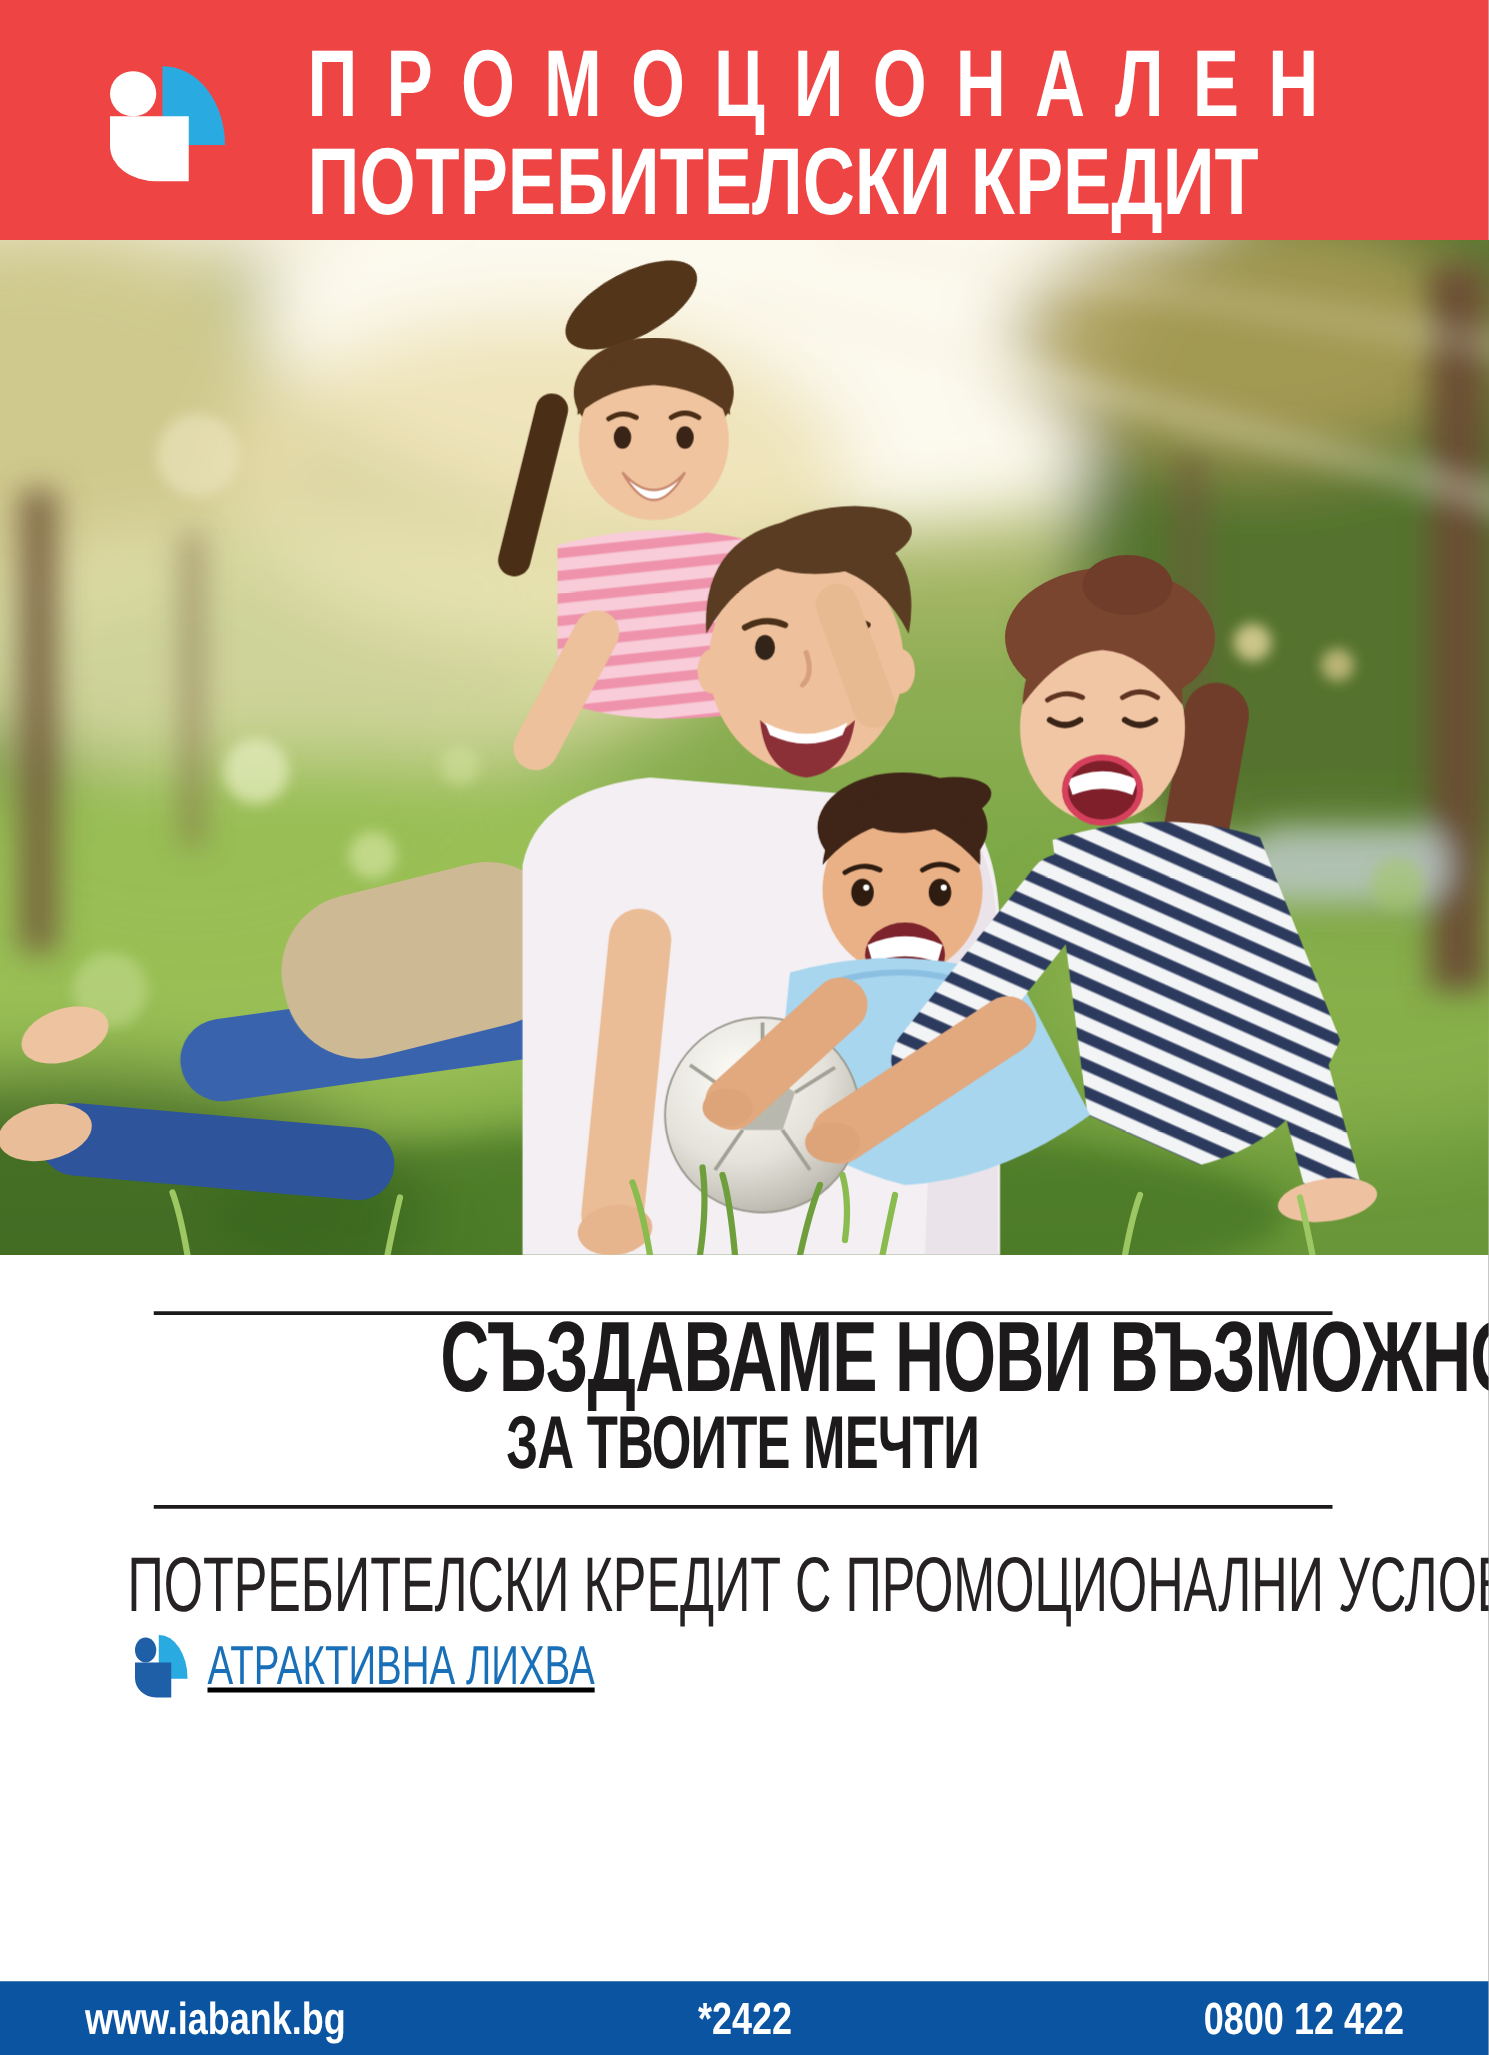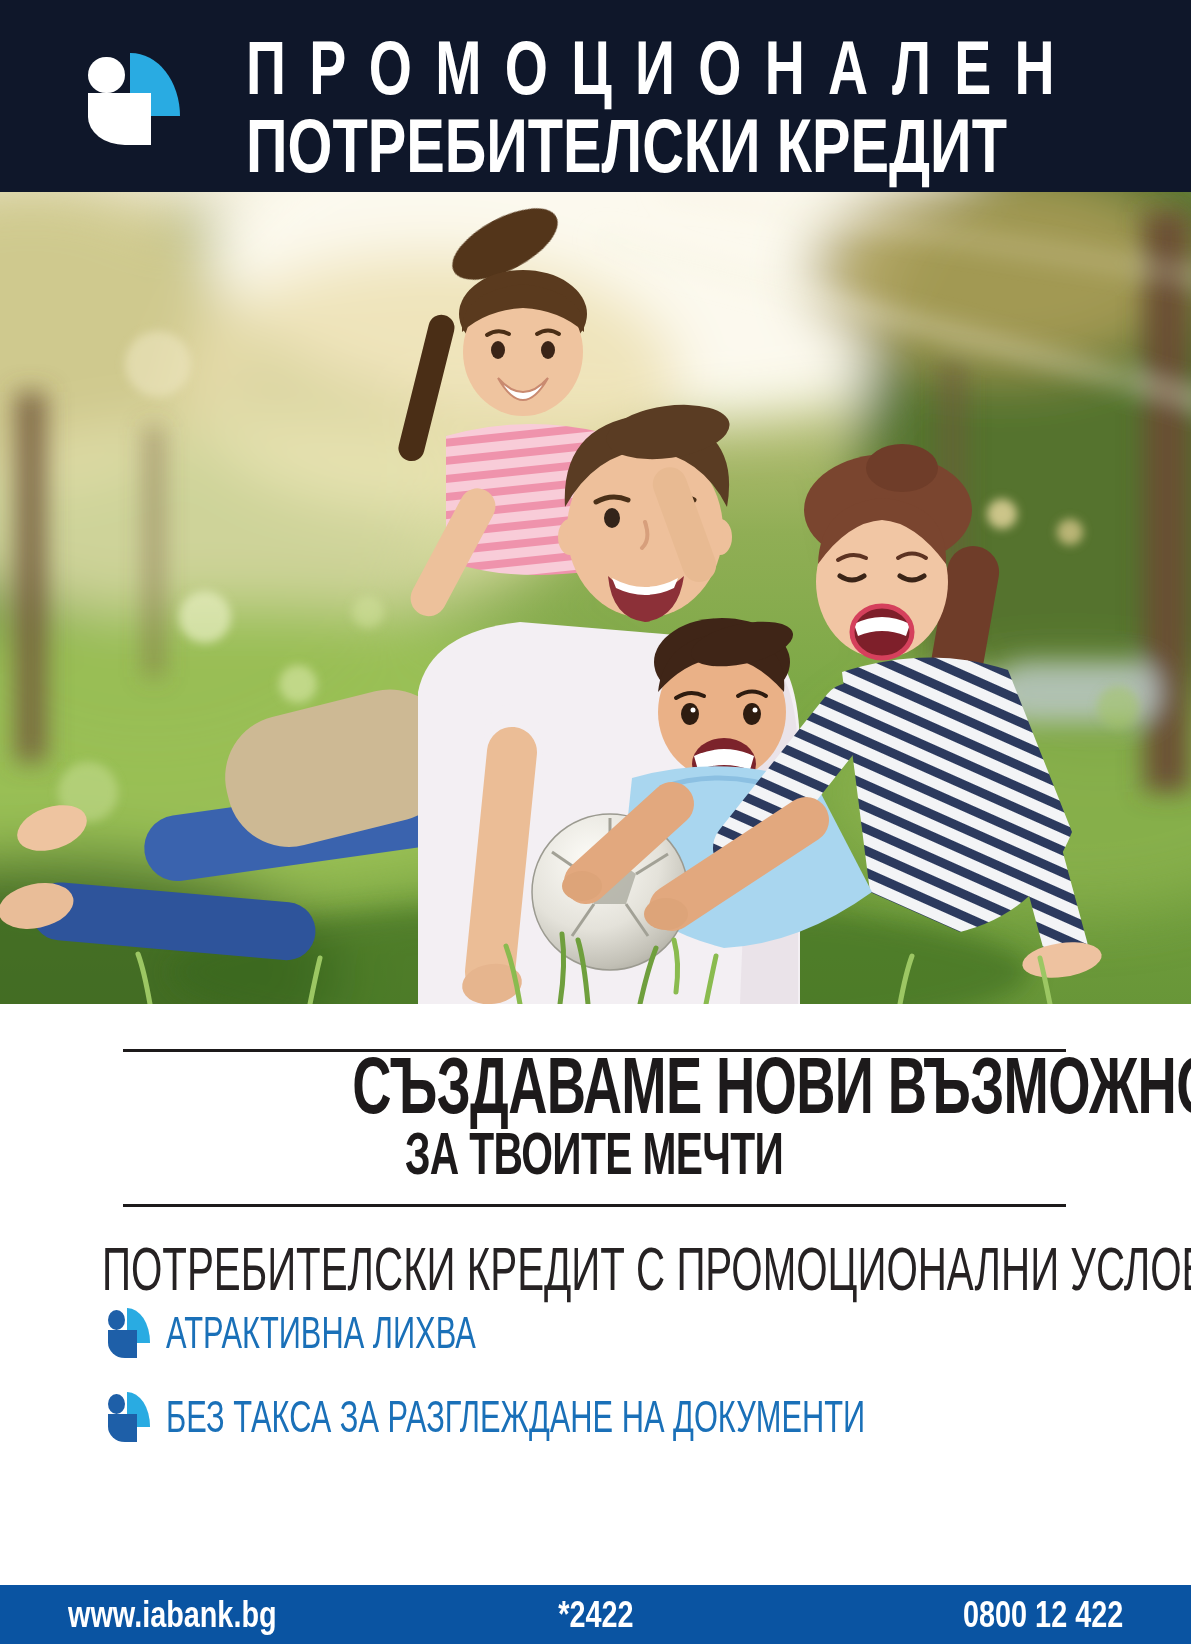--- a/index.html
+++ b/index.html
@@ -2,21 +2,21 @@
 <html><head>
 <meta charset="utf-8">
 <style>
   html,body{margin:0;padding:0;background:#777;}
   .page{
     position:relative;width:1191px;height:1644px;background:#ffffff;
     margin:0 auto;overflow:hidden;
     font-family:"Liberation Sans", sans-serif;
   }
   
-  .banner{position:absolute;left:0;top:0;width:1191px;height:248px;background:#0f172a;text-align:center;}
+  .banner{position:absolute;left:0;top:0;width:1191px;height:248px;background:#ef4444;text-align:center;}
   .logo{position:absolute;left:88px;top:53px;width:92px;height:92px;}
   .logo .head{position:absolute;left:0;top:4%;width:40%;height:40%;border-radius:50%;}
   .logo .quarter{position:absolute;left:46%;top:0;width:54%;height:69%;border-radius:0 100% 0 0;background:#29abe2;}
   .logo .bodyp{position:absolute;left:0;top:44%;width:69%;height:56%;border-radius:0 0 0 58% / 0 0 0 55%;}
   .logo--light .head,.logo--light .bodyp{background:#ffffff;}
   .logo--dark .head,.logo--dark .bodyp{background:#1e5fa8;}
   .banner-titles{position:absolute;left:246px;top:0;width:830px;height:192px;color:#fff;}
   .bt1{position:absolute;left:0;top:30px;font-size:76px;font-weight:bold;line-height:76px;
        letter-spacing:0.42em;transform:scaleX(0.73);transform-origin:left center;white-space:nowrap;}
   .bt2{position:absolute;left:0;top:108px;font-size:76px;font-weight:bold;line-height:76px;
@@ -31,21 +31,21 @@
   .headline{position:absolute;left:123px;width:943px;text-align:center;color:#1d1a1b;
             font-weight:bold;white-space:nowrap;}
   .hl1{top:1046px;font-size:80px;line-height:80px;}
   .hl2{top:1114px;font-size:60px;line-height:80px;}
   .headline>span{display:inline-block;transform:scaleX(0.68);transform-origin:center;letter-spacing:-1px;}
   
   .subhead{position:absolute;left:102px;top:1238px;font-size:62px;line-height:62px;color:#262223;
            white-space:nowrap;transform:scaleX(0.65);transform-origin:left center;letter-spacing:0;}
   
   .benefits{position:absolute;left:108px;top:1308px;width:1000px;}
-  .benefit{display:flex;align-items:center;height:50px;margin-bottom:34px;}
+  .benefit{display:flex;align-items:center;height:50px;margin-bottom:34px;text-decoration:underline;}
   .benefit .logo{position:relative;left:0;top:0;width:42px;height:50px;flex:0 0 42px;margin-right:16px;}
   .benefit-label{font-size:44px;line-height:44px;color:#1a70b8;white-space:nowrap;
                  transform:scaleX(0.70);transform-origin:left center;}
   
   .footer{position:absolute;left:0;top:1585px;width:1191px;height:71px;background:#0a54a2;color:#fff;}
   .footer .item{position:absolute;top:0;height:59px;display:flex;align-items:center;
                 font-size:36px;font-weight:bold;white-space:nowrap;}
   .footer .item>span{display:inline-block;transform:scaleX(0.8);}
   .f-left{left:68px;}.f-left>span{transform-origin:left center;}
   .f-center{left:50%;transform:translateX(-50%);}
@@ -255,28 +255,20 @@
 
   <div class="benefits">
     <div class="benefit">
       <div class="logo logo--dark">
         <div class="head"></div>
         <div class="quarter"></div>
         <div class="bodyp"></div>
       </div>
       <div class="benefit-label">АТРАКТИВНА ЛИХВА</div>
     </div>
-    <div class="benefit">
-      <div class="logo logo--dark">
-        <div class="head"></div>
-        <div class="quarter"></div>
-        <div class="bodyp"></div>
-      </div>
-      <div class="benefit-label">БЕЗ ТАКСА ЗА РАЗГЛЕЖДАНЕ НА ДОКУМЕНТИ</div>
-    </div>
   </div>
 
   <div class="footer">
     <div class="item f-left">
         <span>www.iabank.bg</span>
       </div>
     <div class="item f-center">
         <span>*2422</span>
       </div>
     <div class="item f-right">

